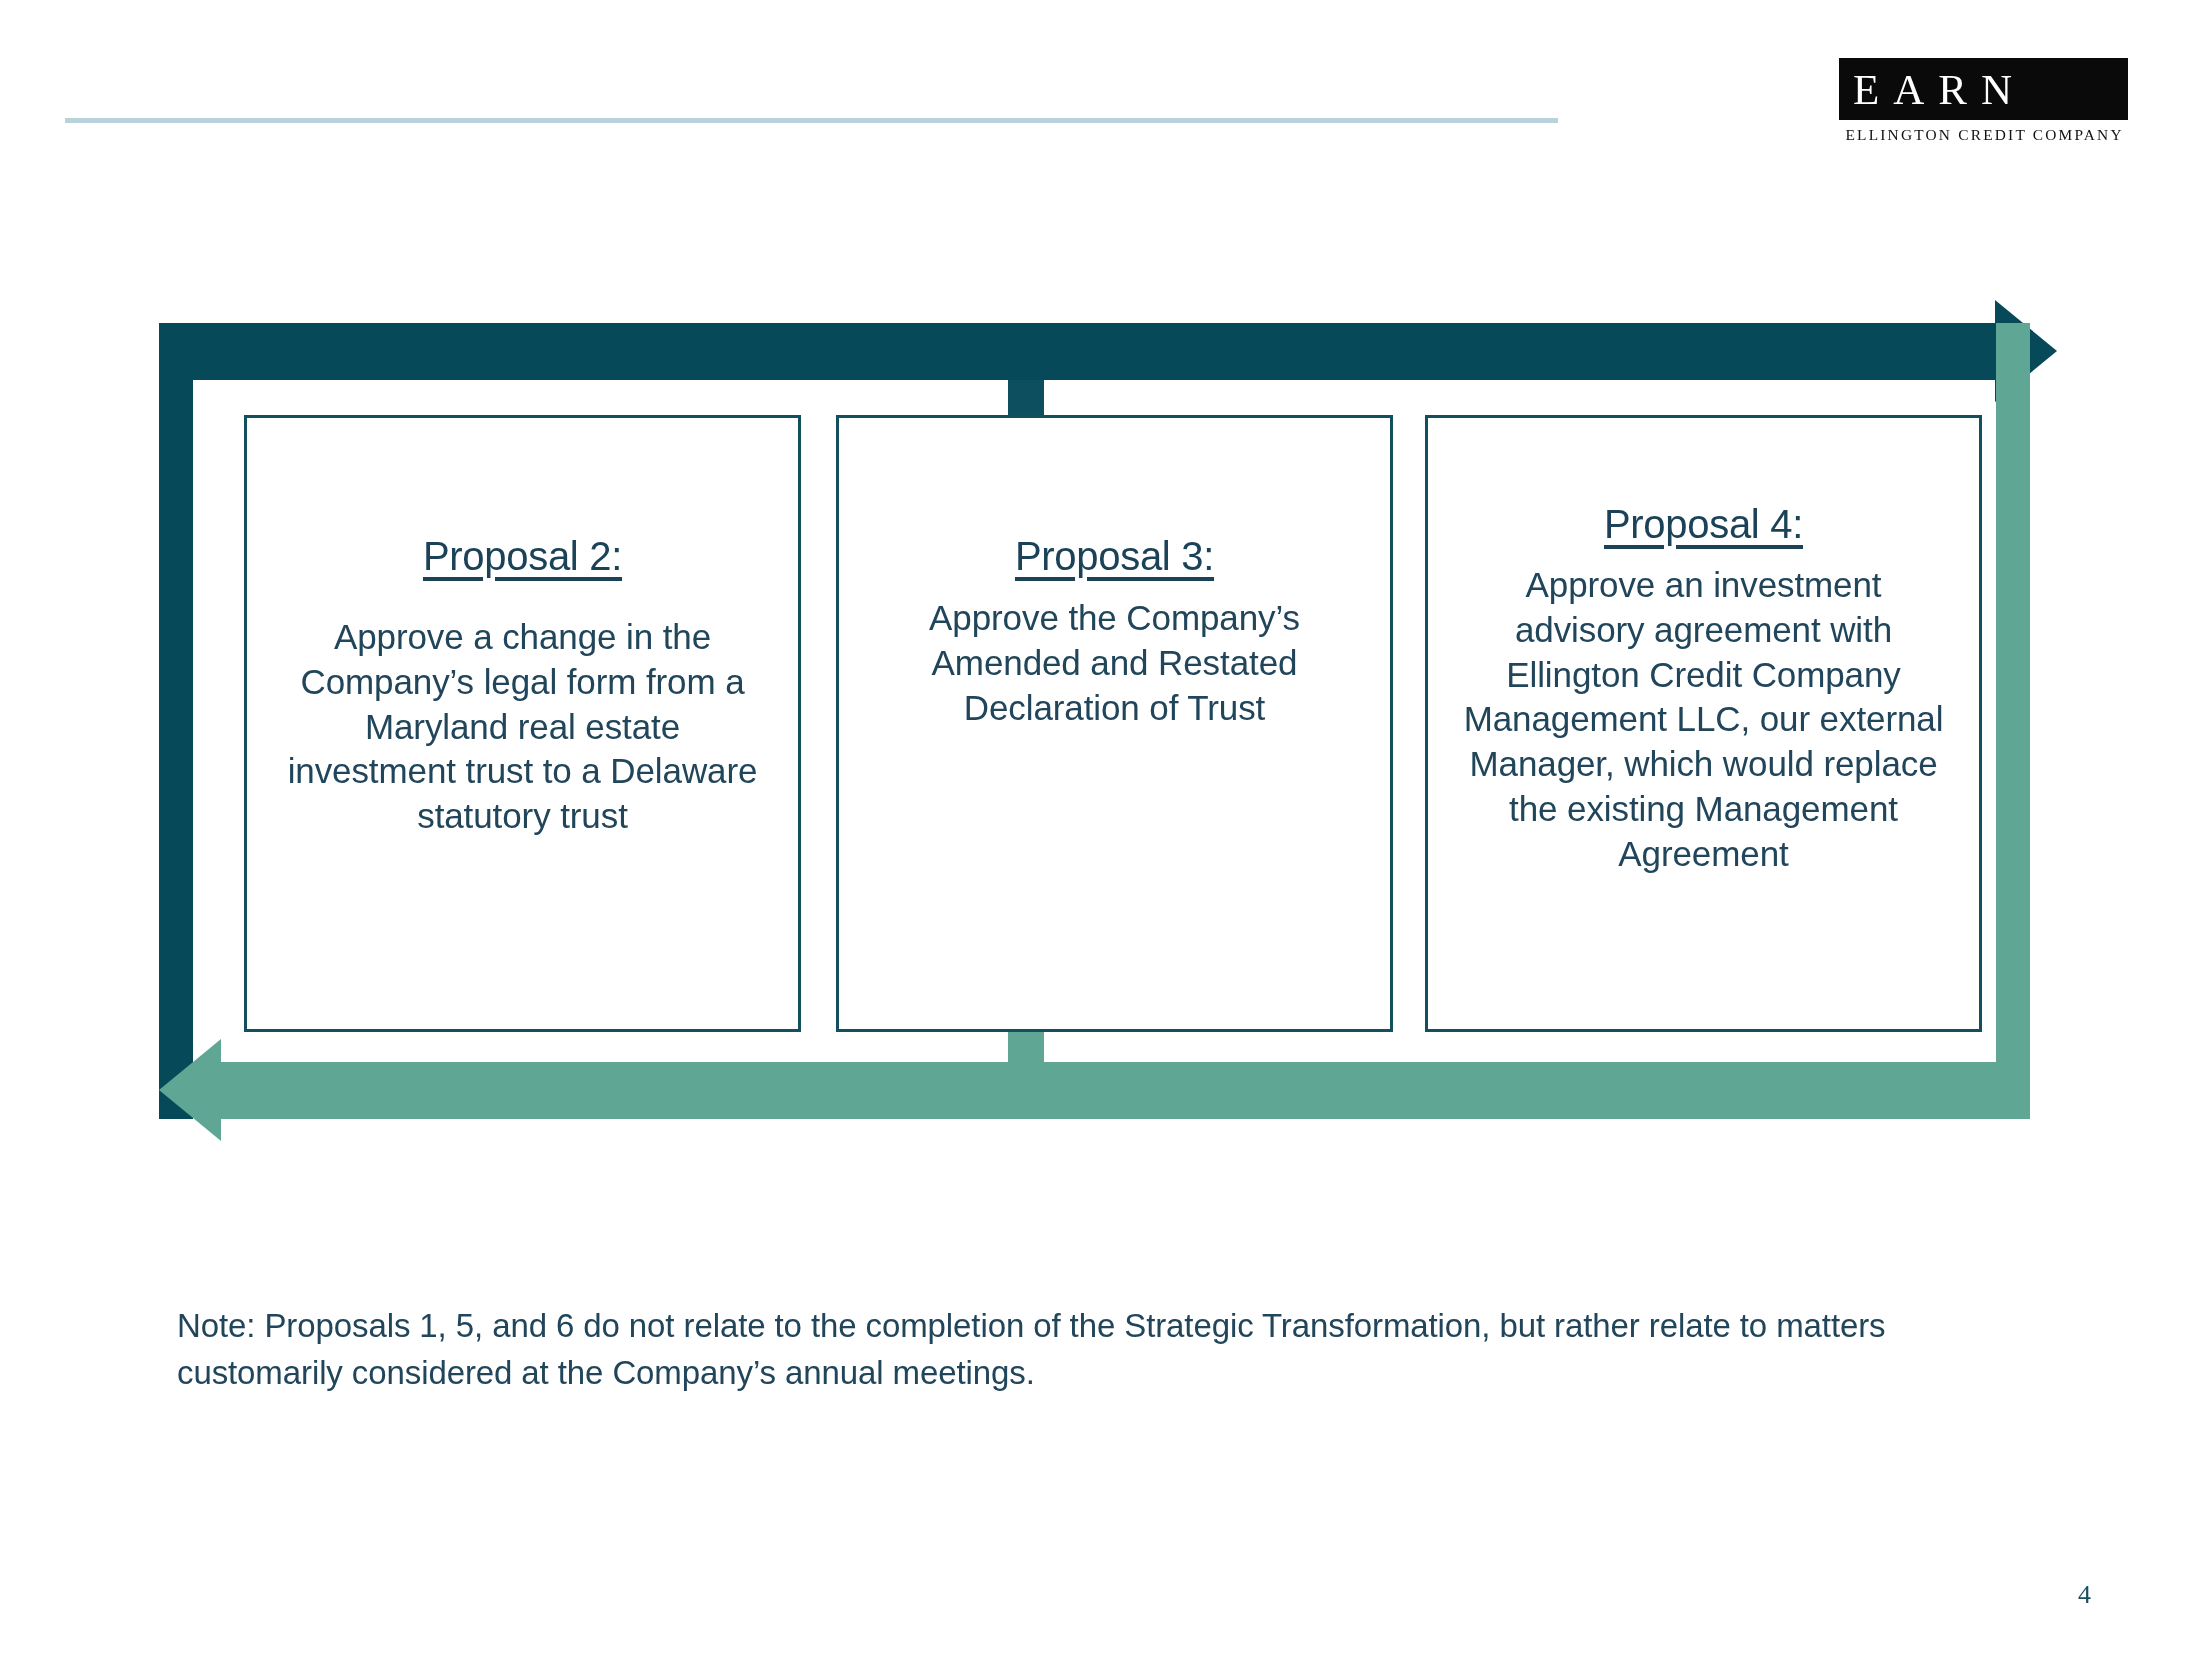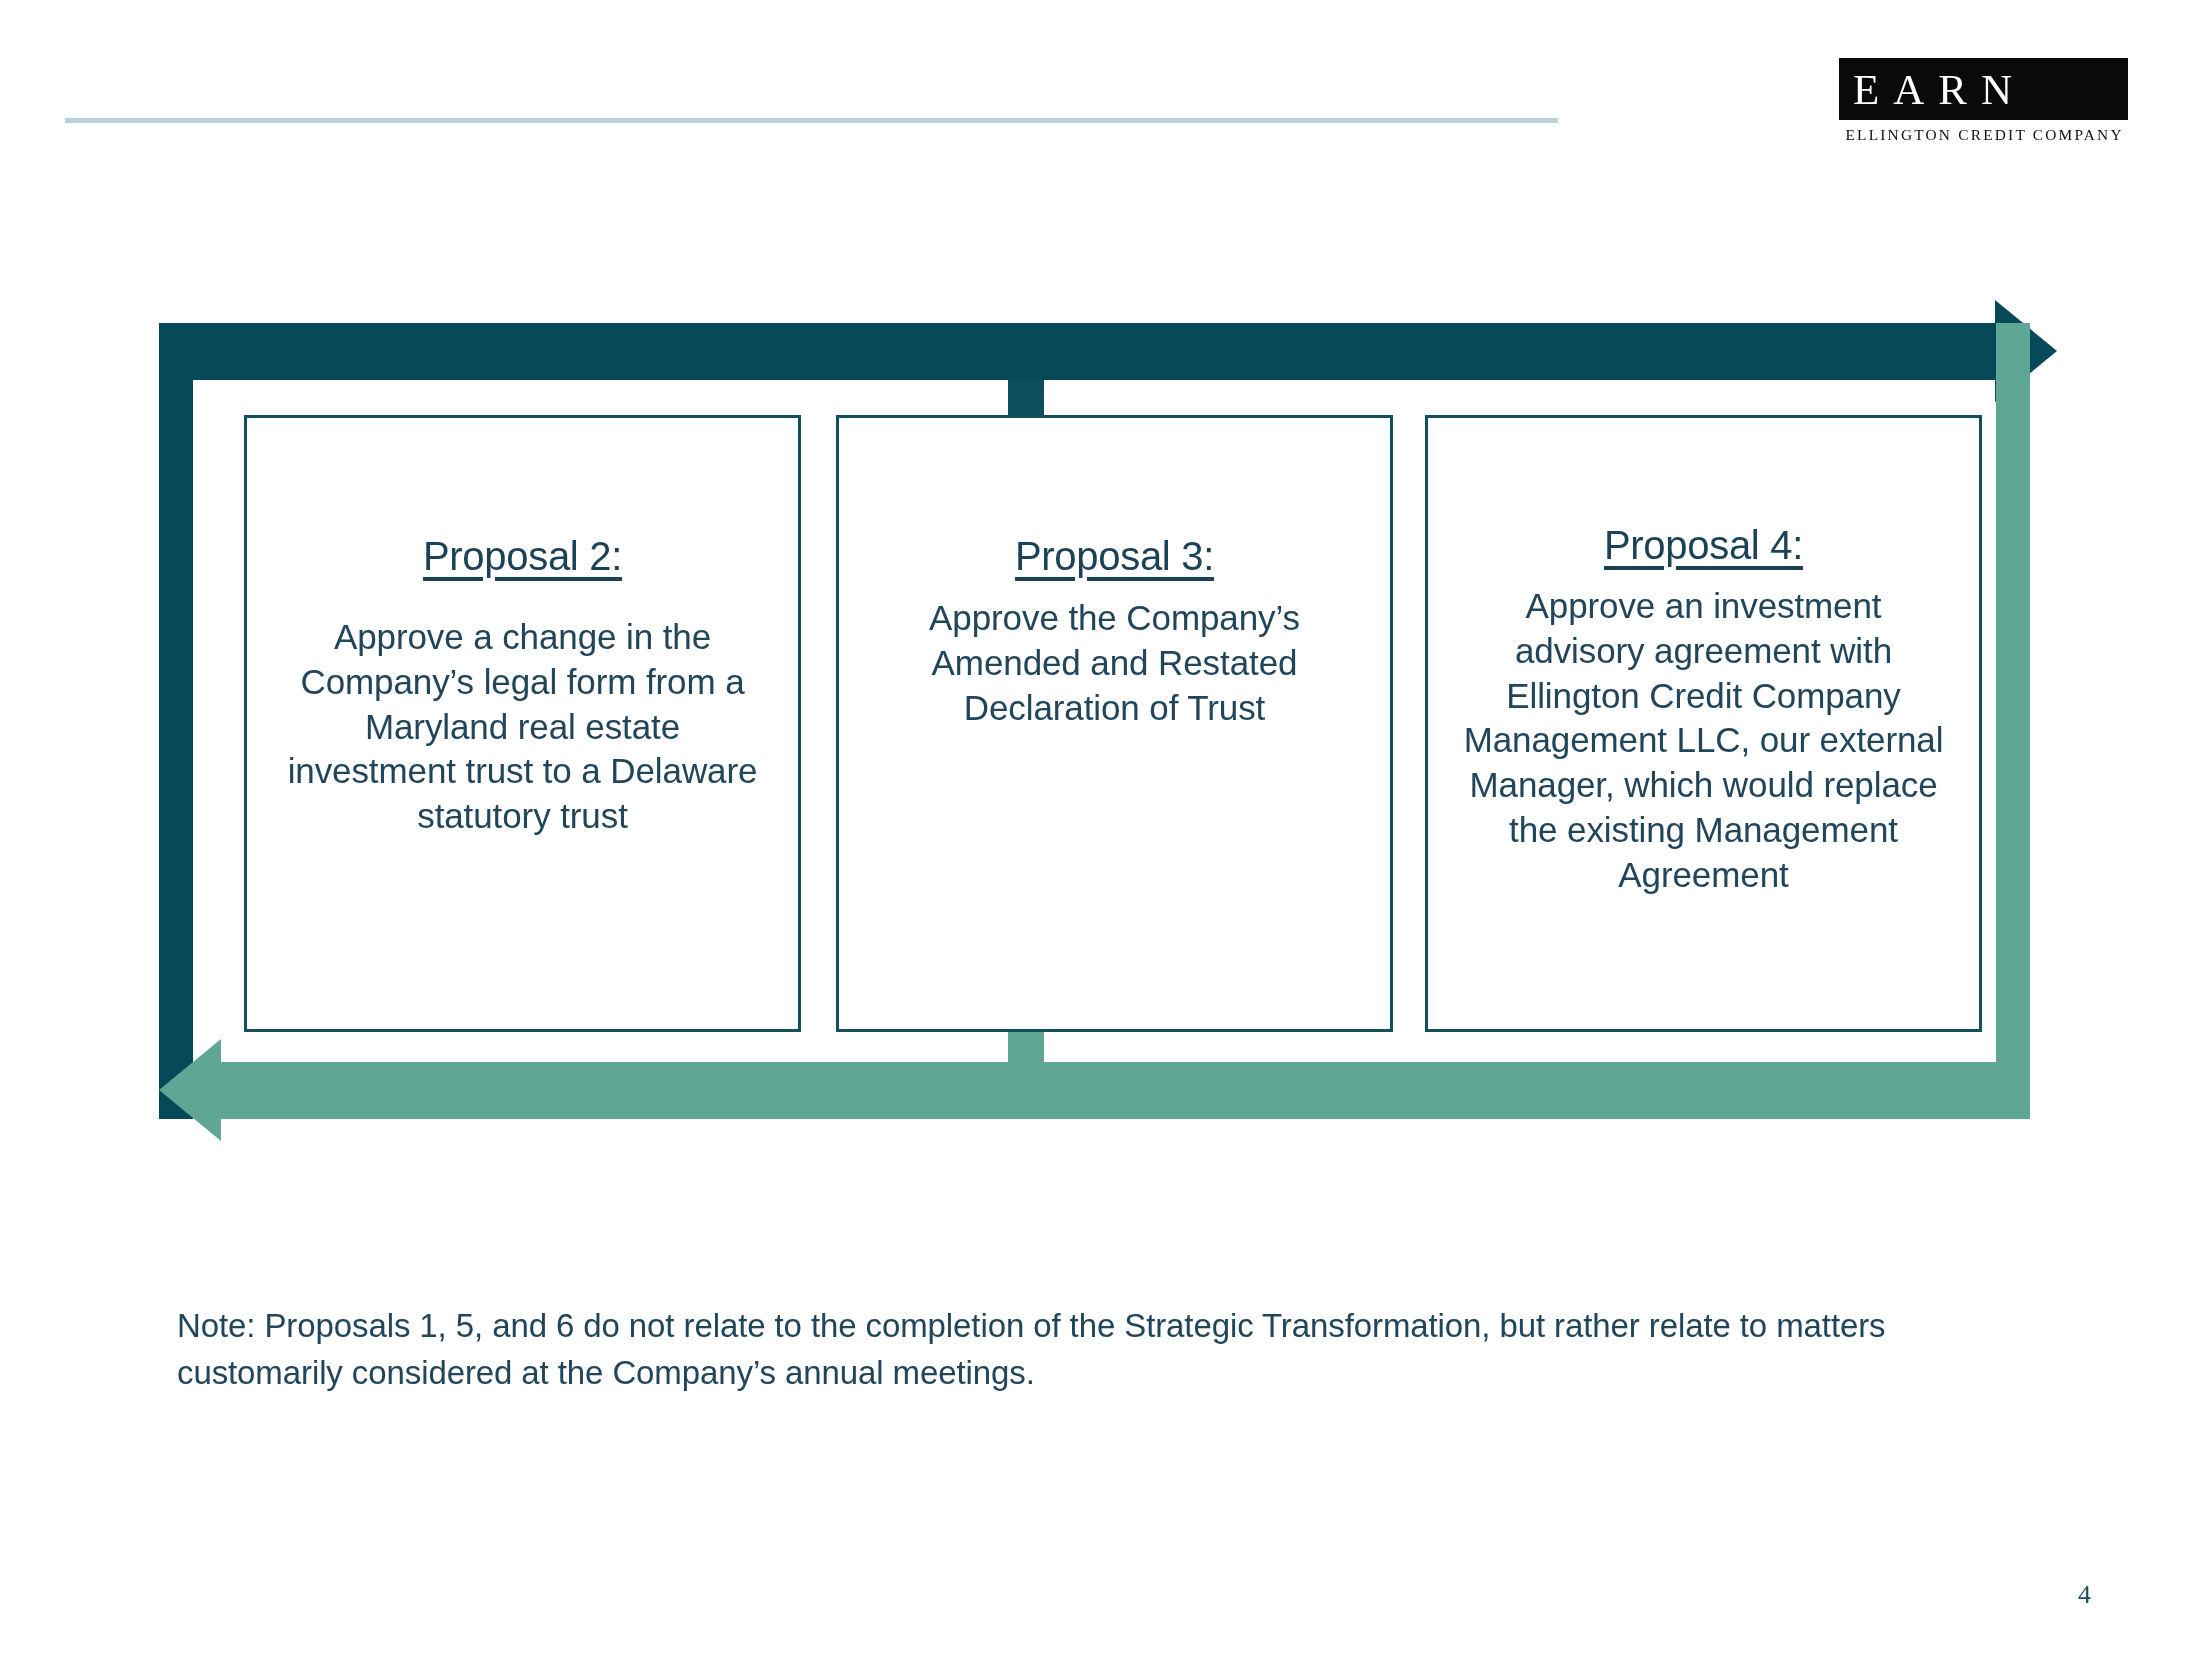--- a/index.html
+++ b/index.html
@@ -186,21 +186,21 @@
     font-family: "Liberation Sans", sans-serif;
     font-size: 35px;
     line-height: 1.28;
     color: #21455A;
     margin: 36px auto 0 auto;
     letter-spacing: -0.1px;
   }
   #pbox-0 .pbox-body { max-width: 478px; }
   #pbox-1 .pbox-body { max-width: 448px; margin-top: 17px; }
   #pbox-2 .pbox-body { max-width: 488px; margin-top: 16px; }
-  #pbox-2 .pbox-title { margin-top: 79px; }
+  #pbox-2 .pbox-title { margin-top: 58px; }
 
   
   #note {
     position: absolute;
     left: 177px;
     top: 1303px;
     width: 1811px;
     font-family: "Liberation Sans", sans-serif;
     font-size: 33px;
     line-height: 1.42;

